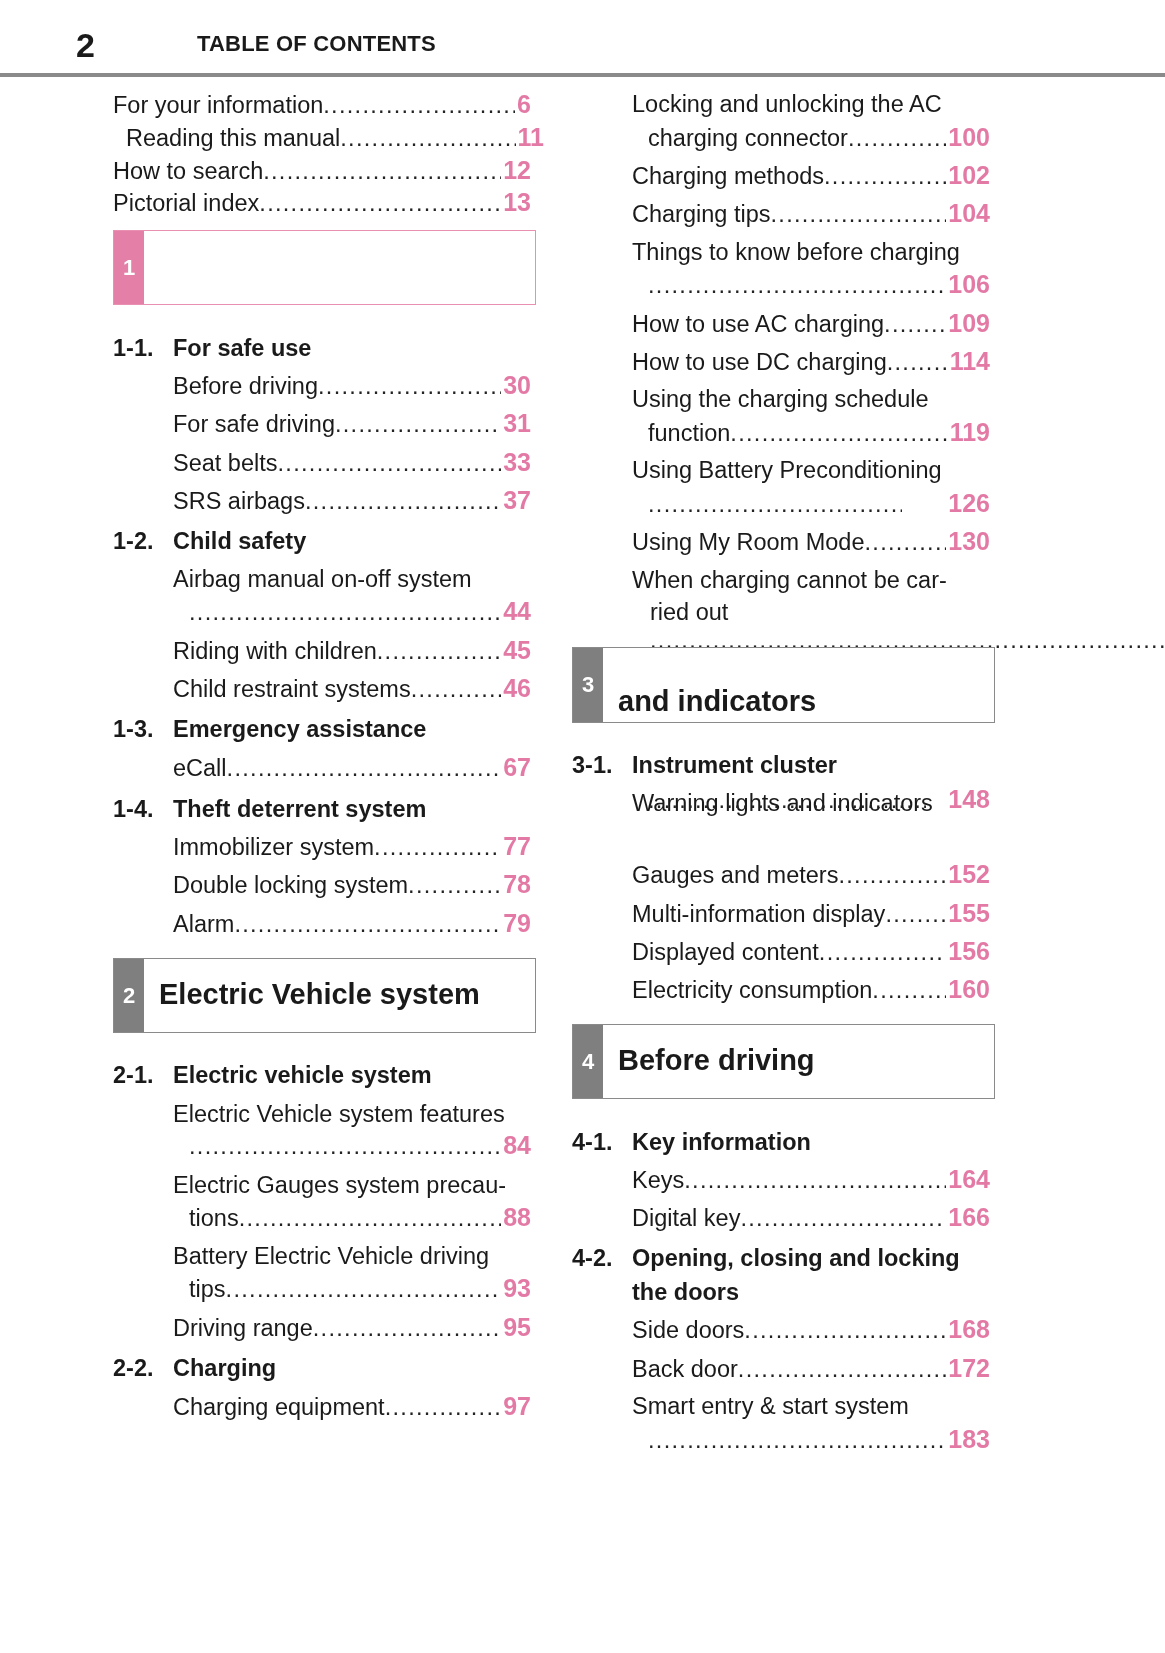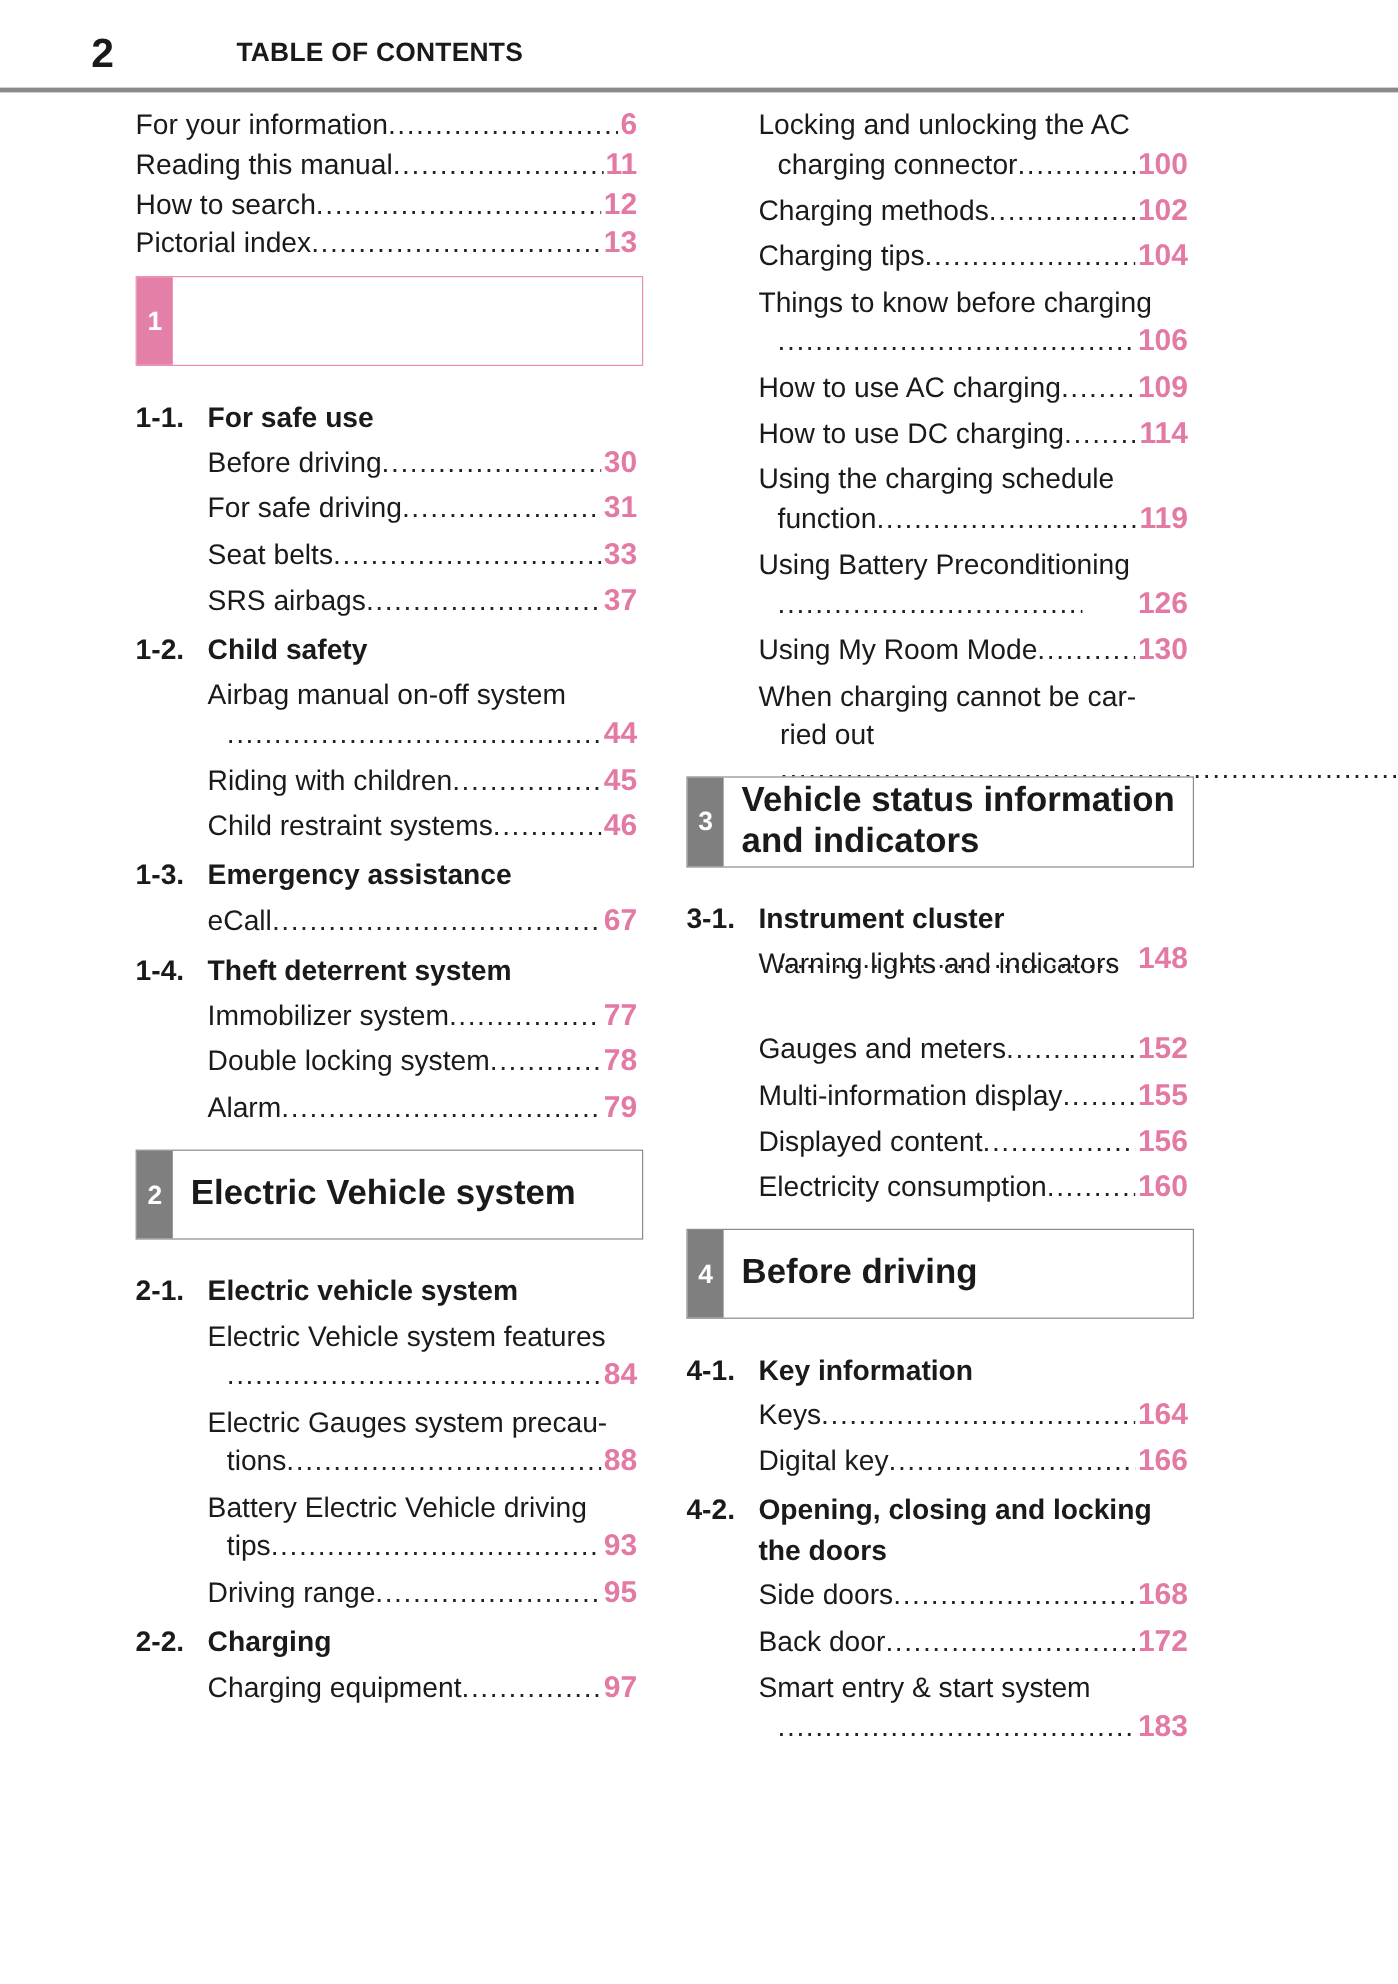--- a/index.html
+++ b/index.html
@@ -31,21 +31,21 @@
 
 <div class="abs page-num">2</div>
 <div class="abs page-title">TABLE OF CONTENTS</div>
 <div class="abs rule"></div>
 
 <div class="entry" style="left:113px; top:90px; width:418px;">
     <span class="t">For your information</span>
     <span class="dots"></span>
     <span class="pg">6</span>
   </div>
-<div class="entry" style="left:113px; top:123px; width:418px;">
+<div class="entry" style="left:126px; top:123px; width:418px;">
     <span class="t">Reading this manual</span>
     <span class="dots"></span>
     <span class="pg">11</span>
   </div>
 <div class="entry" style="left:113px; top:156px; width:418px;">
     <span class="t">How to search</span>
     <span class="dots"></span>
     <span class="pg">12</span>
   </div>
 <div class="entry" style="left:113px; top:188px; width:418px;">
@@ -206,21 +206,20 @@
   </div>
 <div class="cont" style="left:632px; top:566px;">When charging cannot be car-</div>
 <div class="entry" style="left:648px; top:598px; width:342px;flex-direction:column;">
     <span class="t">ried out</span>
     <span class="dots"></span>
     <span class="pg">133</span>
   </div>
 
 <div class="box" style="left:572px; top:647px; width:423px; height:76px;">
   <div class="tab">3</div>
-  <div class="ttl" style="top:2px;">Vehicle status information</div>
   <div class="ttl" style="top:36px;">and indicators</div>
 </div>
 
 <div class="sec-head" style="left:572px; top:751px;"><span class="num">3-1.</span><span>Instrument cluster</span></div>
 <div class="cont" style="left:632px; top:789px;text-align:right;">Warning lights and indicators</div>
 <div class="entry" style="left:648px; top:785px; width:342px;gap:20px;">
     <span class="dots"></span>
     <span class="pg">148</span>
   </div>
 <div class="entry" style="left:632px; top:860px; width:358px;">

